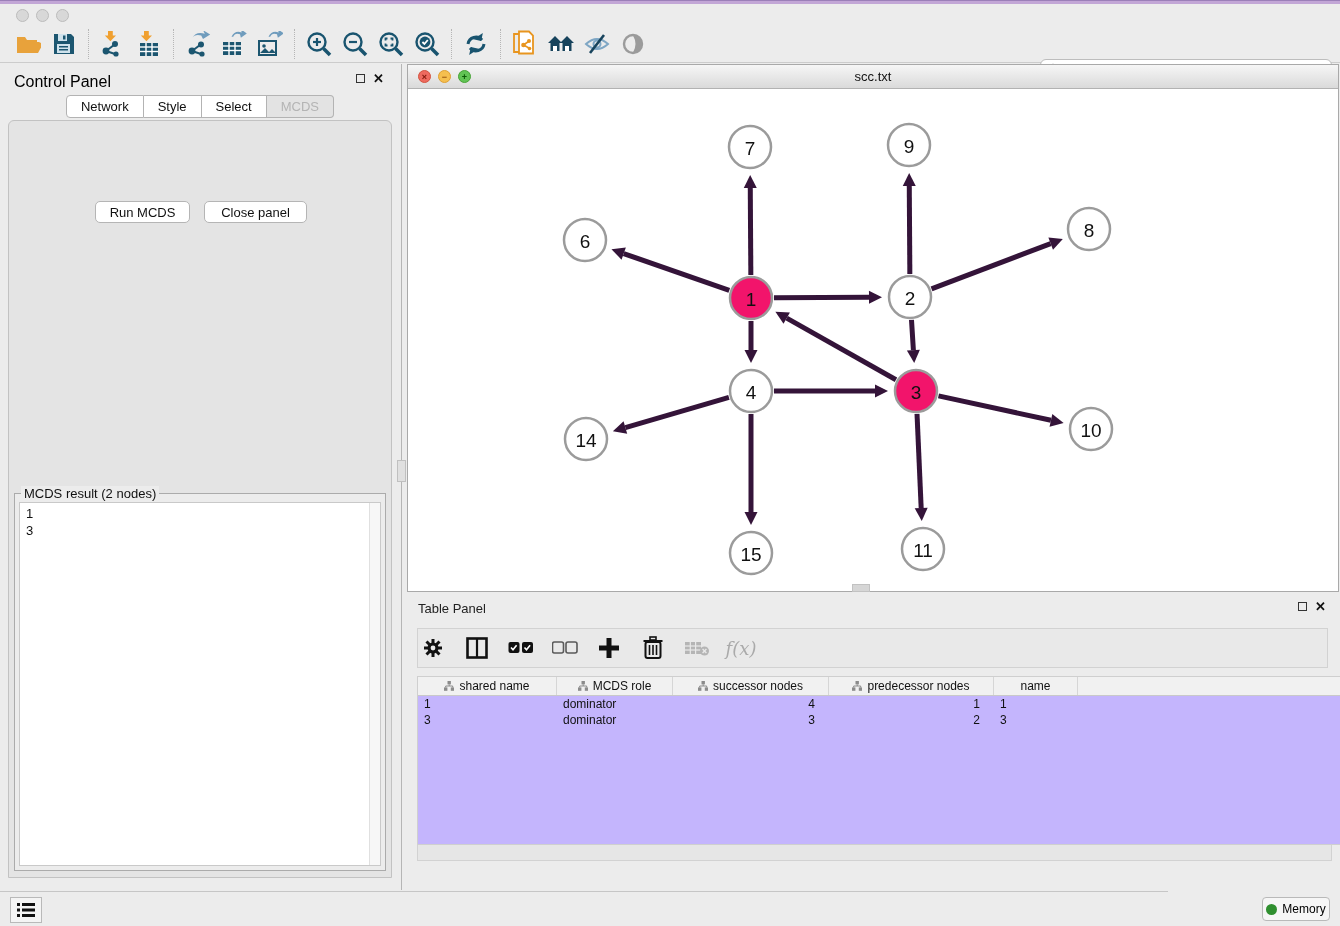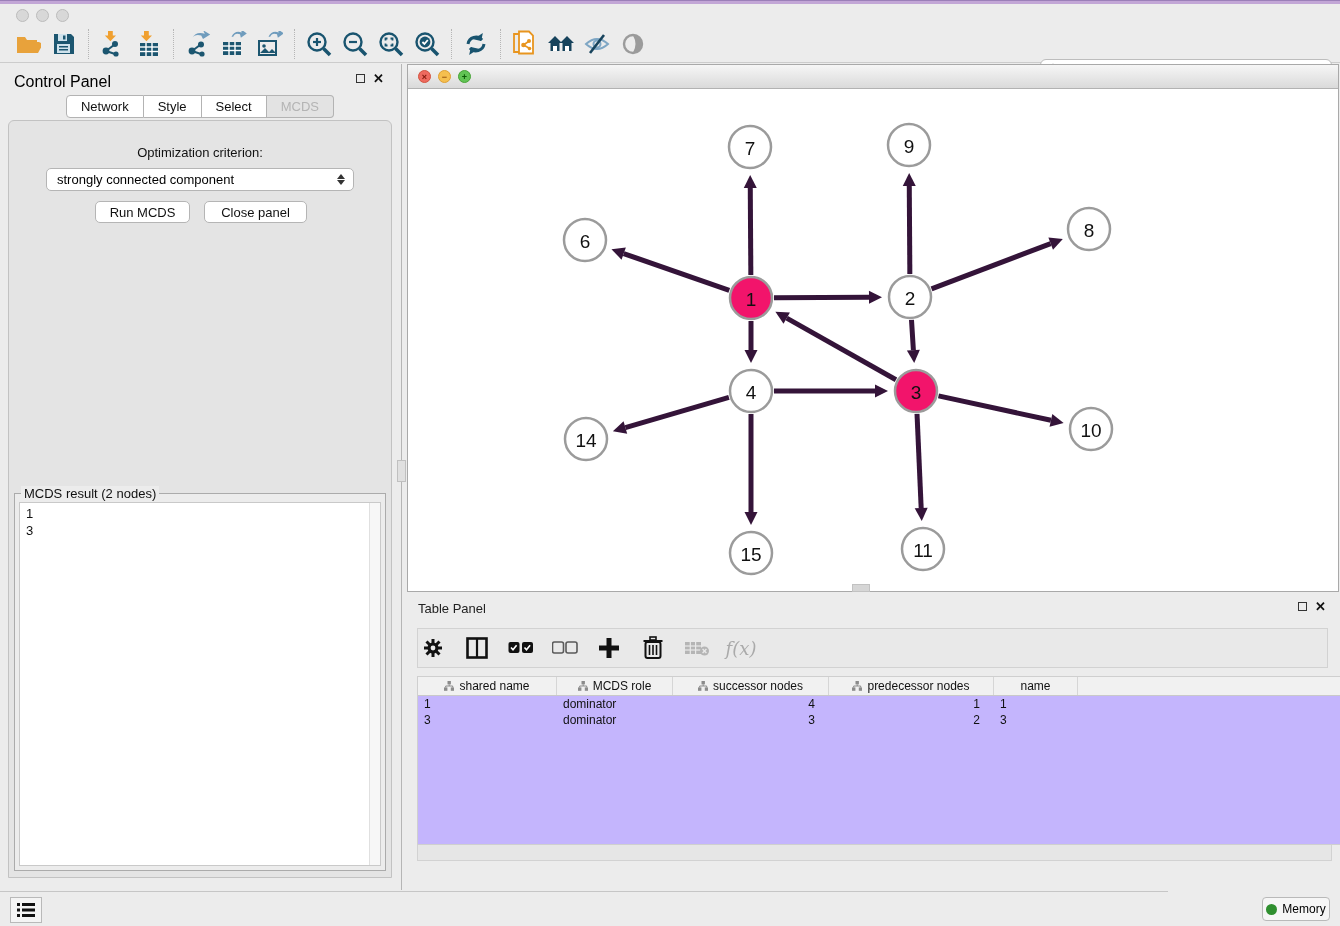--- a/index.html
+++ b/index.html
@@ -294,28 +294,20 @@
     <span class="float-ico"></span>
     <span class="close-ico">✕</span>
   </div>
   <div class="abs cp-tabs">
     <div class="tab-seg first">Network</div>
     <div class="tab-seg">Style</div>
     <div class="tab-seg">Select</div>
     <div class="tab-seg last active">MCDS</div>
   </div>
   <div class="abs cp-content">
-    <div class="abs opt-label">Optimization criterion:</div>
-    <div class="abs dropdown">
-      <span>strongly connected component</span>
-      <div class="dd-chevrons">
-          <div class="chev-up"></div>
-          <div class="chev-down"></div>
-        </div>
-    </div>
     <div class="cp-btn" style="left:86px; width:95px;">Run MCDS</div>
     <div class="cp-btn" style="left:195px; width:103px;">Close panel</div>
     <div class="abs result-box">
       <div class="result-legend">MCDS result (2 nodes)</div>
       <div class="result-area">
         <div>1</div>
         <div>3</div>
         <div class="result-scroll"></div>
       </div>
     </div>
@@ -323,20 +315,21 @@
 </div>
 
 <div class="abs vdiv"></div>
 <div class="abs vhandle"></div>
 
 <div class="abs netwin">
   <div class="abs net-titlebar">
     <div class="abs dot dot-red" style="left:10px;">×</div>
     <div class="abs dot dot-yellow" style="left:30px;">−</div>
     <div class="abs dot dot-green" style="left:50px;">+</div>
+    <div class="abs net-title">scc.txt</div>
   </div>
   <svg class="abs net-canvas" width="930" height="502">
       <line x1="342.84768545925334" y1="186.0005043472541" x2="342.27151722480926" y2="98.9991009461992" stroke="#341439" stroke-width="5"></line>
       <polygon points="342.1854263974307,85.99938601203849 348.7713746918896,98.95605553250994 335.7716597577289,99.04214635988848" fill="#341439"></polygon>
       <line x1="321.28718253123094" y1="201.4135938964542" x2="215.70545722693615" y2="164.5235934889295" stroke="#341439" stroke-width="5"></line>
       <polygon points="203.43299517937103,160.23562482170794 217.84944156054692,158.38736246514694 213.56147289332537,170.65982451271205" fill="#341439"></polygon>
       <line x1="365.9995451264251" y1="208.85534877278977" x2="461.00081086158997" y2="208.25785653546168" stroke="#341439" stroke-width="5"></line>
       <polygon points="474.0005537591346,208.17609714616896 461.04169055623635,214.757727984234 460.9599311669436,201.75798508668936" fill="#341439"></polygon>
       <line x1="343" y1="232" x2="343" y2="261" stroke="#341439" stroke-width="5"></line>
       <polygon points="343,274 336.5,261 349.5,261" fill="#341439"></polygon>

